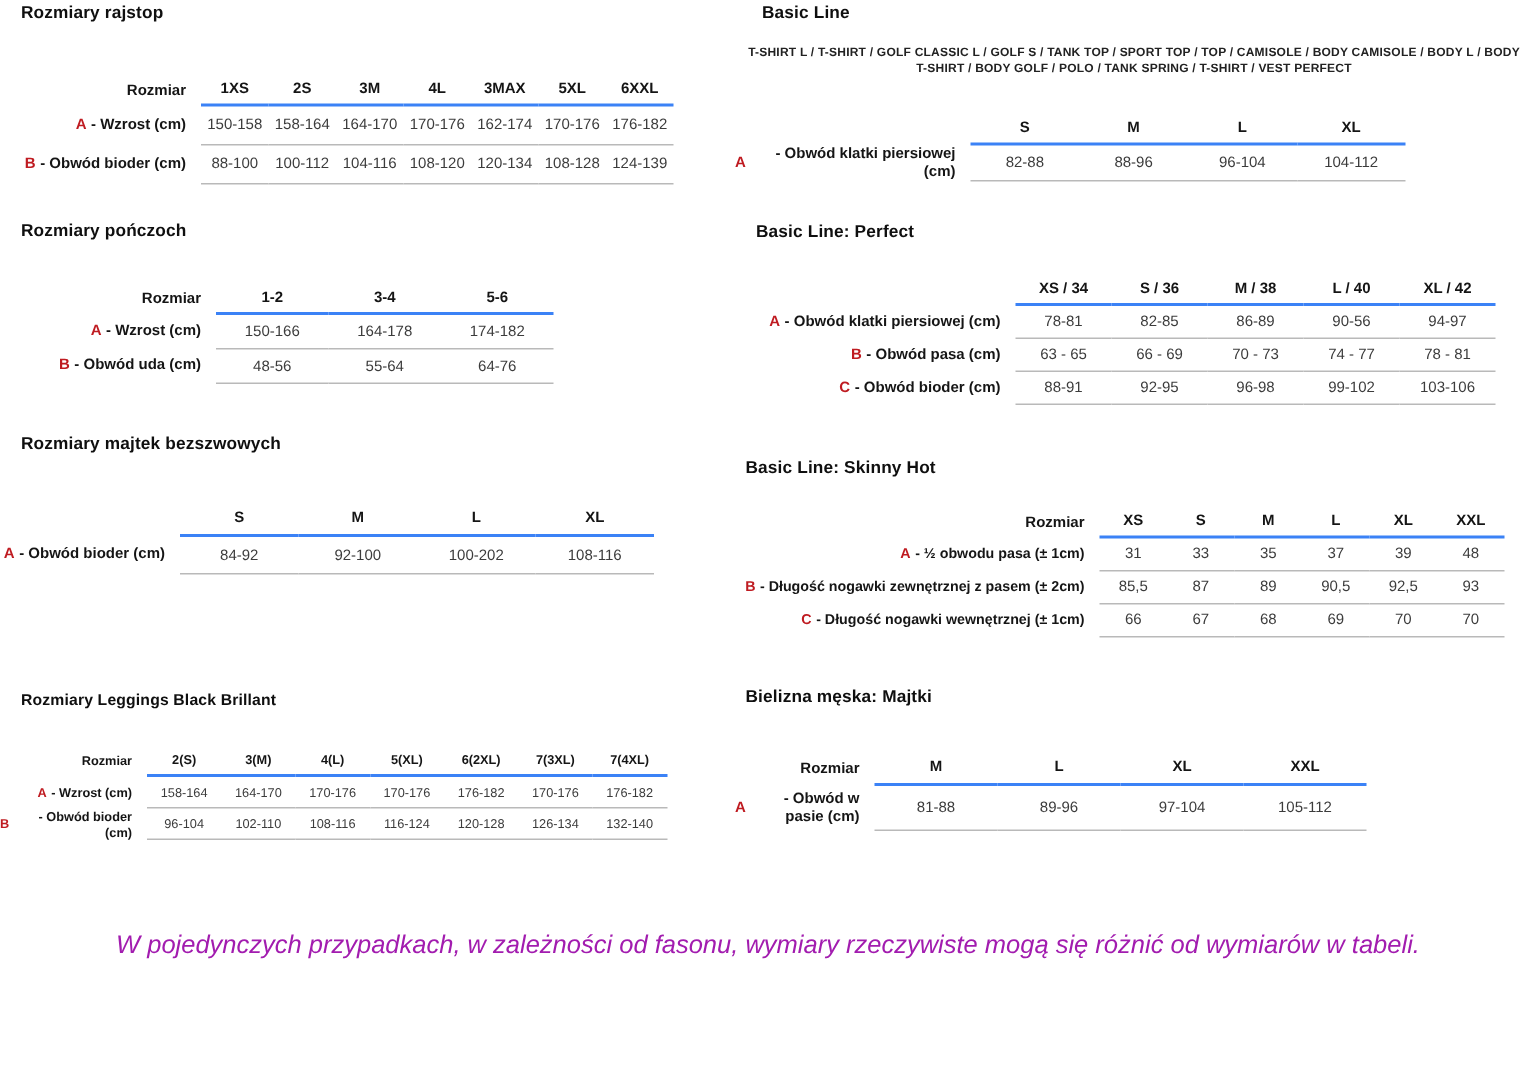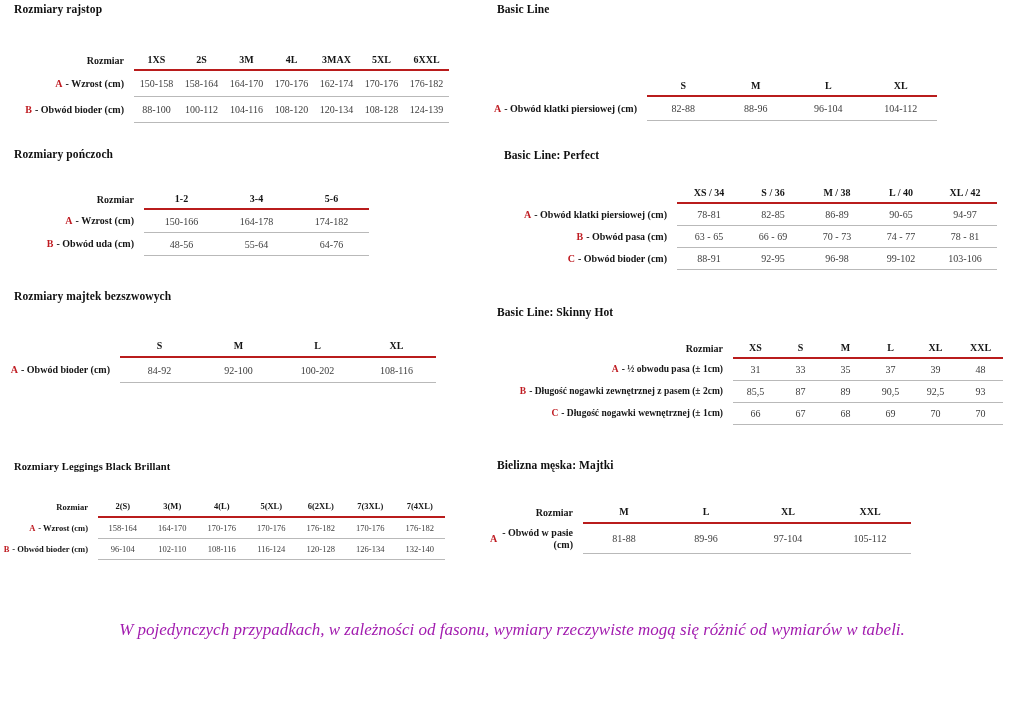--- a/index.html
+++ b/index.html
@@ -1,34 +1,34 @@
 <!DOCTYPE html>
 <html><head>
 <meta charset="utf-8">
 <style>
   html,body{margin:0;padding:0;background:#ffffff;}
   .canvas{
     position:relative;width:1024px;height:724px;background:#ffffff;
-    font-family:Liberation Serif, serif;color:#1a1a1a;overflow:hidden;
+    font-family:Liberation Sans, sans-serif;color:#1a1a1a;overflow:hidden;
   }
   .title{
     position:absolute;font-weight:700;font-size:11.5px;letter-spacing:.1px;color:#0f0f0f;white-space:nowrap;
   }
   .products{
     position:absolute;text-align:center;font-weight:700;font-size:8px;line-height:10.5px;
     letter-spacing:.15px;color:#222;
   }
   .tbl{position:absolute;font-size:10px;}
   .corner{
     font-weight:700;display:flex;align-items:center;justify-content:flex-end;
     padding-right:10px;color:#151515;white-space:nowrap;
   }
   .hcell{
     font-weight:700;display:flex;align-items:center;justify-content:center;
-    border-bottom:2px solid #b91c1c;color:#151515;white-space:nowrap;
+    border-bottom:2px solid #3b82f6;color:#151515;white-space:nowrap;
   }
   .lcell{
     font-weight:700;display:flex;align-items:center;justify-content:flex-end;
     padding-right:10px;text-align:right;color:#151515;line-height:1.25;
   }
   .dcell{
     display:flex;align-items:center;justify-content:center;
     border-bottom:1px solid #b9b9b9;color:#3c3c3c;white-space:nowrap;
   }
   .red{color:#bf1b21;margin-right:3px;font-weight:700;}
@@ -43,21 +43,21 @@
 
   #title1{left:14px;top:148px}
   #table1{left:0;top:188px;--label-w:144px;--col-w:75px;--hdr-h:22px;--row-h:23px}
 
   #title2{left:14px;top:290px}
   #table2{left:0;top:334px;--label-w:120px;--col-w:79px;--hdr-h:24px;--row-h:25px}
 
   #title3{left:14px;top:461px;font-size:10.5px}
   #table3{left:0;top:496px;--label-w:98px;--col-w:49.5px;--hdr-h:22px;--row-h:21px;font-size:8.5px}
 
-  #title4{left:497px;top:3px}
+  #title4{left:508px;top:3px}
   #products4{left:495px;top:30px;width:522px}
   #table4{left:490px;top:76px;--label-w:157px;--col-w:72.5px;--hdr-h:21px;--row-h:24px}
 
   #title5{left:504px;top:149px}
   #table5{left:490px;top:182px;--label-w:187px;--col-w:64px;--hdr-h:22px;--row-h:22px}
 
   #title6{left:497px;top:306px}
   #table6{left:490px;top:337px;--label-w:243px;--col-w:45px;--hdr-h:22px;--row-h:22px}
   #table6 .lcell{font-size:9.5px}
 
@@ -149,20 +149,21 @@
       <div class="dcell">96-104</div>
       <div class="dcell">102-110</div>
       <div class="dcell">108-116</div>
       <div class="dcell">116-124</div>
       <div class="dcell">120-128</div>
       <div class="dcell">126-134</div>
       <div class="dcell">132-140</div>
     </div>
 
   <div class="title" id="title4">Basic Line</div>
+  <div class="products" id="products4">T-SHIRT L / T-SHIRT / GOLF CLASSIC L / GOLF S / TANK TOP / SPORT TOP / TOP / CAMISOLE / BODY CAMISOLE / BODY L / BODY T-SHIRT / BODY GOLF / POLO / TANK SPRING / T-SHIRT / VEST PERFECT</div>
   <div class="tbl" id="table4" style="display: grid; grid-template-columns: var(--label-w) repeat(4, var(--col-w)); grid-template-rows: var(--hdr-h) repeat(1, var(--row-h));">
       <div class="corner"></div>
       <div class="hcell">S</div>
       <div class="hcell">M</div>
       <div class="hcell">L</div>
       <div class="hcell">XL</div>
       <div class="lcell"><span class="red">A</span>- Obwód klatki piersiowej (cm)</div>
       <div class="dcell">82-88</div>
       <div class="dcell">88-96</div>
       <div class="dcell">96-104</div>
@@ -174,21 +175,21 @@
       <div class="corner"></div>
       <div class="hcell">XS / 34</div>
       <div class="hcell">S / 36</div>
       <div class="hcell">M / 38</div>
       <div class="hcell">L / 40</div>
       <div class="hcell">XL / 42</div>
       <div class="lcell"><span class="red">A</span>- Obwód klatki piersiowej (cm)</div>
       <div class="dcell">78-81</div>
       <div class="dcell">82-85</div>
       <div class="dcell">86-89</div>
-      <div class="dcell">90-65</div>
+      <div class="dcell">90-56</div>
       <div class="dcell">94-97</div>
       <div class="lcell"><span class="red">B</span>- Obwód pasa (cm)</div>
       <div class="dcell">63 - 65</div>
       <div class="dcell">66 - 69</div>
       <div class="dcell">70 - 73</div>
       <div class="dcell">74 - 77</div>
       <div class="dcell">78 - 81</div>
       <div class="lcell"><span class="red">C</span>- Obwód bioder (cm)</div>
       <div class="dcell">88-91</div>
       <div class="dcell">92-95</div>

